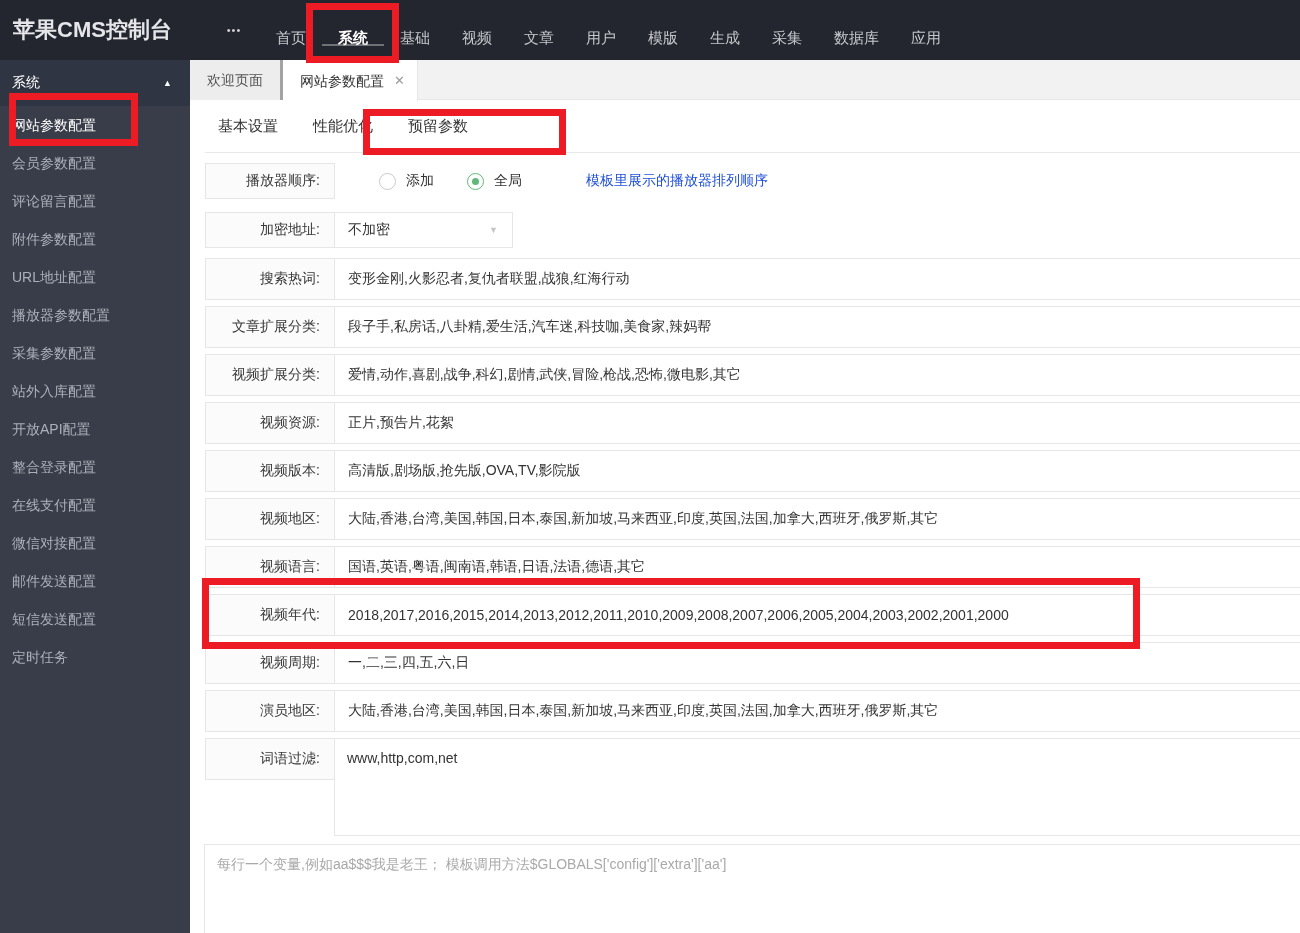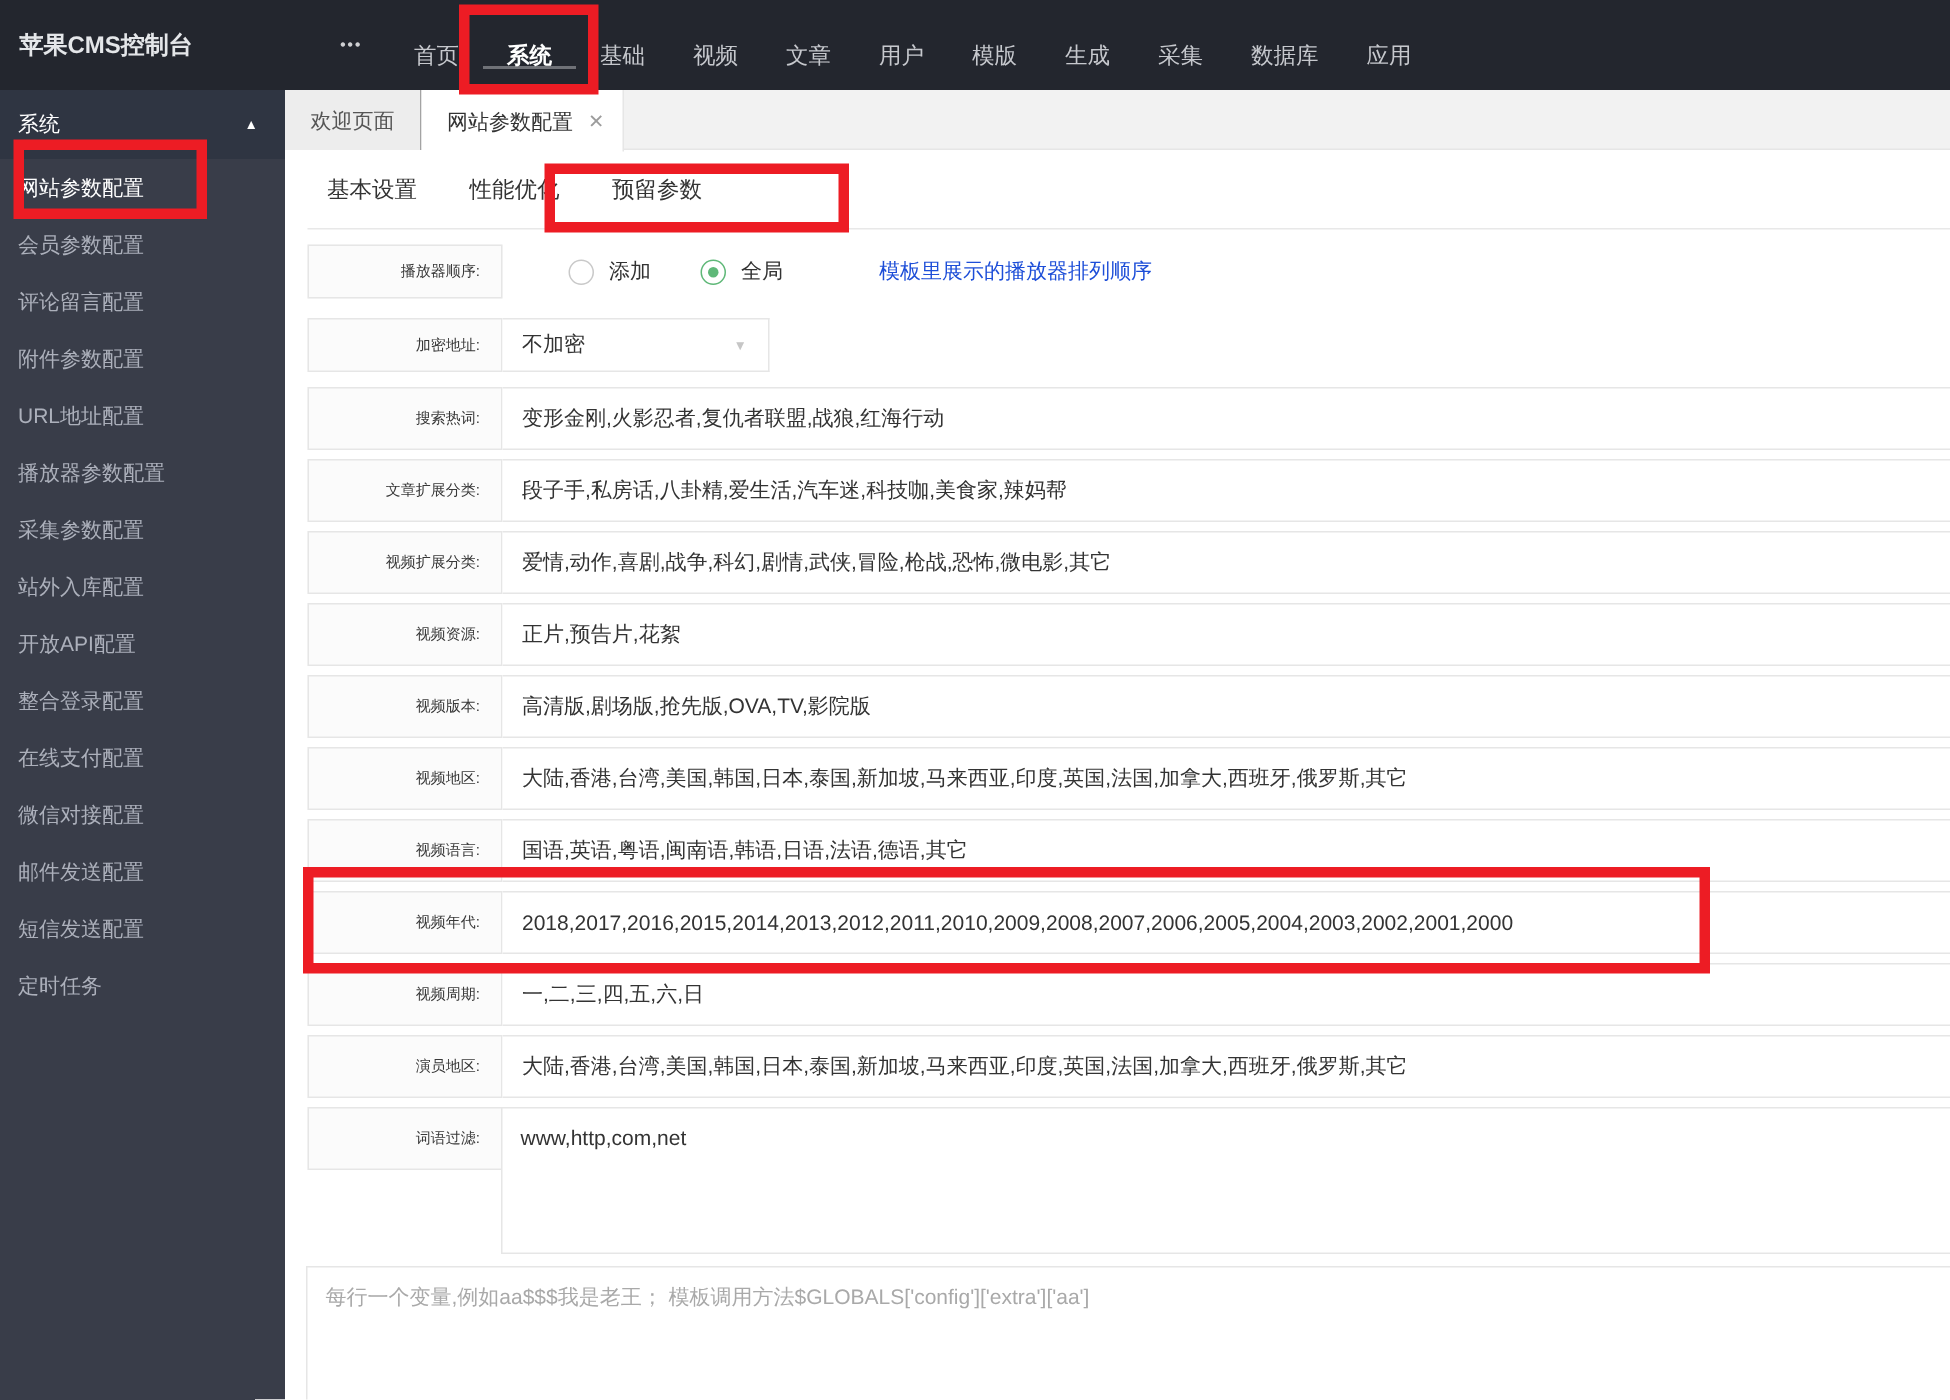--- a/index.html
+++ b/index.html
@@ -4,51 +4,51 @@
 <style>
   * { box-sizing: border-box; margin: 0; padding: 0; }
   html,body { width: 1300px; height: 933px; }
   body {
     position: relative; overflow: hidden; background: #fff;
     font-family: "Liberation Sans", "DejaVu Sans", sans-serif;
   }
   
   .topnav { position: absolute; left:0; top:0; width:100%; height:60px;
             background:#23262E; display:flex; align-items:center; z-index:5; }
-  .logo { width:190px; padding-left:13px; font-size:16px; font-weight:bold; color:#E4E6E9; }
+  .logo { width:190px; padding-left:13px; font-size:22px; font-weight:bold; color:#E4E6E9; }
   .more { color:#CFD0D3; font-size:11px; letter-spacing:1px; margin-left:34px; width:20px; text-align:center; cursor:pointer; }
   .nav-item { color:#C6C8CD; font-size:15px; margin-left:32px; height:44px; line-height:60px;
               position:relative; cursor:pointer; white-space:nowrap; }
   .nav-item.active { color:#fff; font-weight:bold; }
   .nav-item.active::after { content:""; position:absolute; left:-16px; right:-16px; bottom:6px;
                             height:2px; background:rgba(255,255,255,0.35); }
   
   .sidebar { position:absolute; left:0; top:60px; width:190px; bottom:0; background:#393D49; z-index:4; }
   .side-group { height:46px; background:#2F3542; color:#fff; font-size:14px;
                 display:flex; align-items:center; padding:0 18px 0 12px; cursor:pointer; }
   .side-group .arrow { margin-left:auto; font-size:9px; color:#fff; }
   .side-item { height:38px; line-height:38px; padding-left:12px; font-size:14px; color:#ACB0BB; cursor:pointer; }
   .side-item.active { color:#FFFFFF; }
   
   .content { position:absolute; left:190px; top:60px; right:0; bottom:0; background:#fff; }
   .tabstrip { height:40px; background:#F2F2F2; display:flex; border-bottom:1px solid #E6E6E6; }
   .tab { height:40px; line-height:40px; font-size:14px; color:#555; padding:0 17px;
-         background:#EDEDED; border-right:1px solid #a3a3a3; cursor:pointer; white-space:nowrap; }
+         background:#EDEDED; border-right:3px solid #a3a3a3; cursor:pointer; white-space:nowrap; }
   .tab.active { background:#fff; color:#333; display:flex; align-items:center;
                 padding:0 12px 0 17px; border-right:1px solid #E6E6E6; height:41px; }
   .tab .close { margin-left:10px; color:#9C9C9C; font-size:13px; cursor:pointer; }
   .subtabs { margin-left:15px; height:53px; border-bottom:1px solid #E8E8E8;
              display:flex; align-items:center; padding-left:13px; }
   .subtab { font-size:15px; color:#333; margin-right:35px; cursor:pointer; white-space:nowrap; }
   
   .form { padding:10px 0 0 15px; }
   .frow { display:flex; margin-bottom:6px; margin-right:-2px; }
   .flabel { width:130px; height:42px; border:1px solid #E6E6E6; background:#FBFBFB;
             display:flex; align-items:center; justify-content:flex-end; padding-right:14px;
-            font-size:10px; color:#383838; flex-shrink:0; }
+            font-size:14px; color:#383838; flex-shrink:0; }
   .fvalue { flex:1; border:1px solid #E6E6E6; border-left:none; background:#fff; font-size:14px;
             color:#333; display:flex; align-items:center; padding-left:13px; cursor:text; }
   .frow.small { margin-bottom:13px; }
   .frow.small .flabel { height:36px; }
   .frow.encrypt { margin-bottom:10px; }
   .player-area { display:flex; align-items:center; padding-left:44px; }
   .radio { width:17px; height:17px; border-radius:50%; border:1px solid #C9C9C9; background:#fff;
            display:inline-block; position:relative; cursor:pointer; flex-shrink:0; }
   .radio.checked { border-color:#5FB878; }
   .radio.checked::after { content:""; position:absolute; left:4px; top:4px; width:7px; height:7px;

